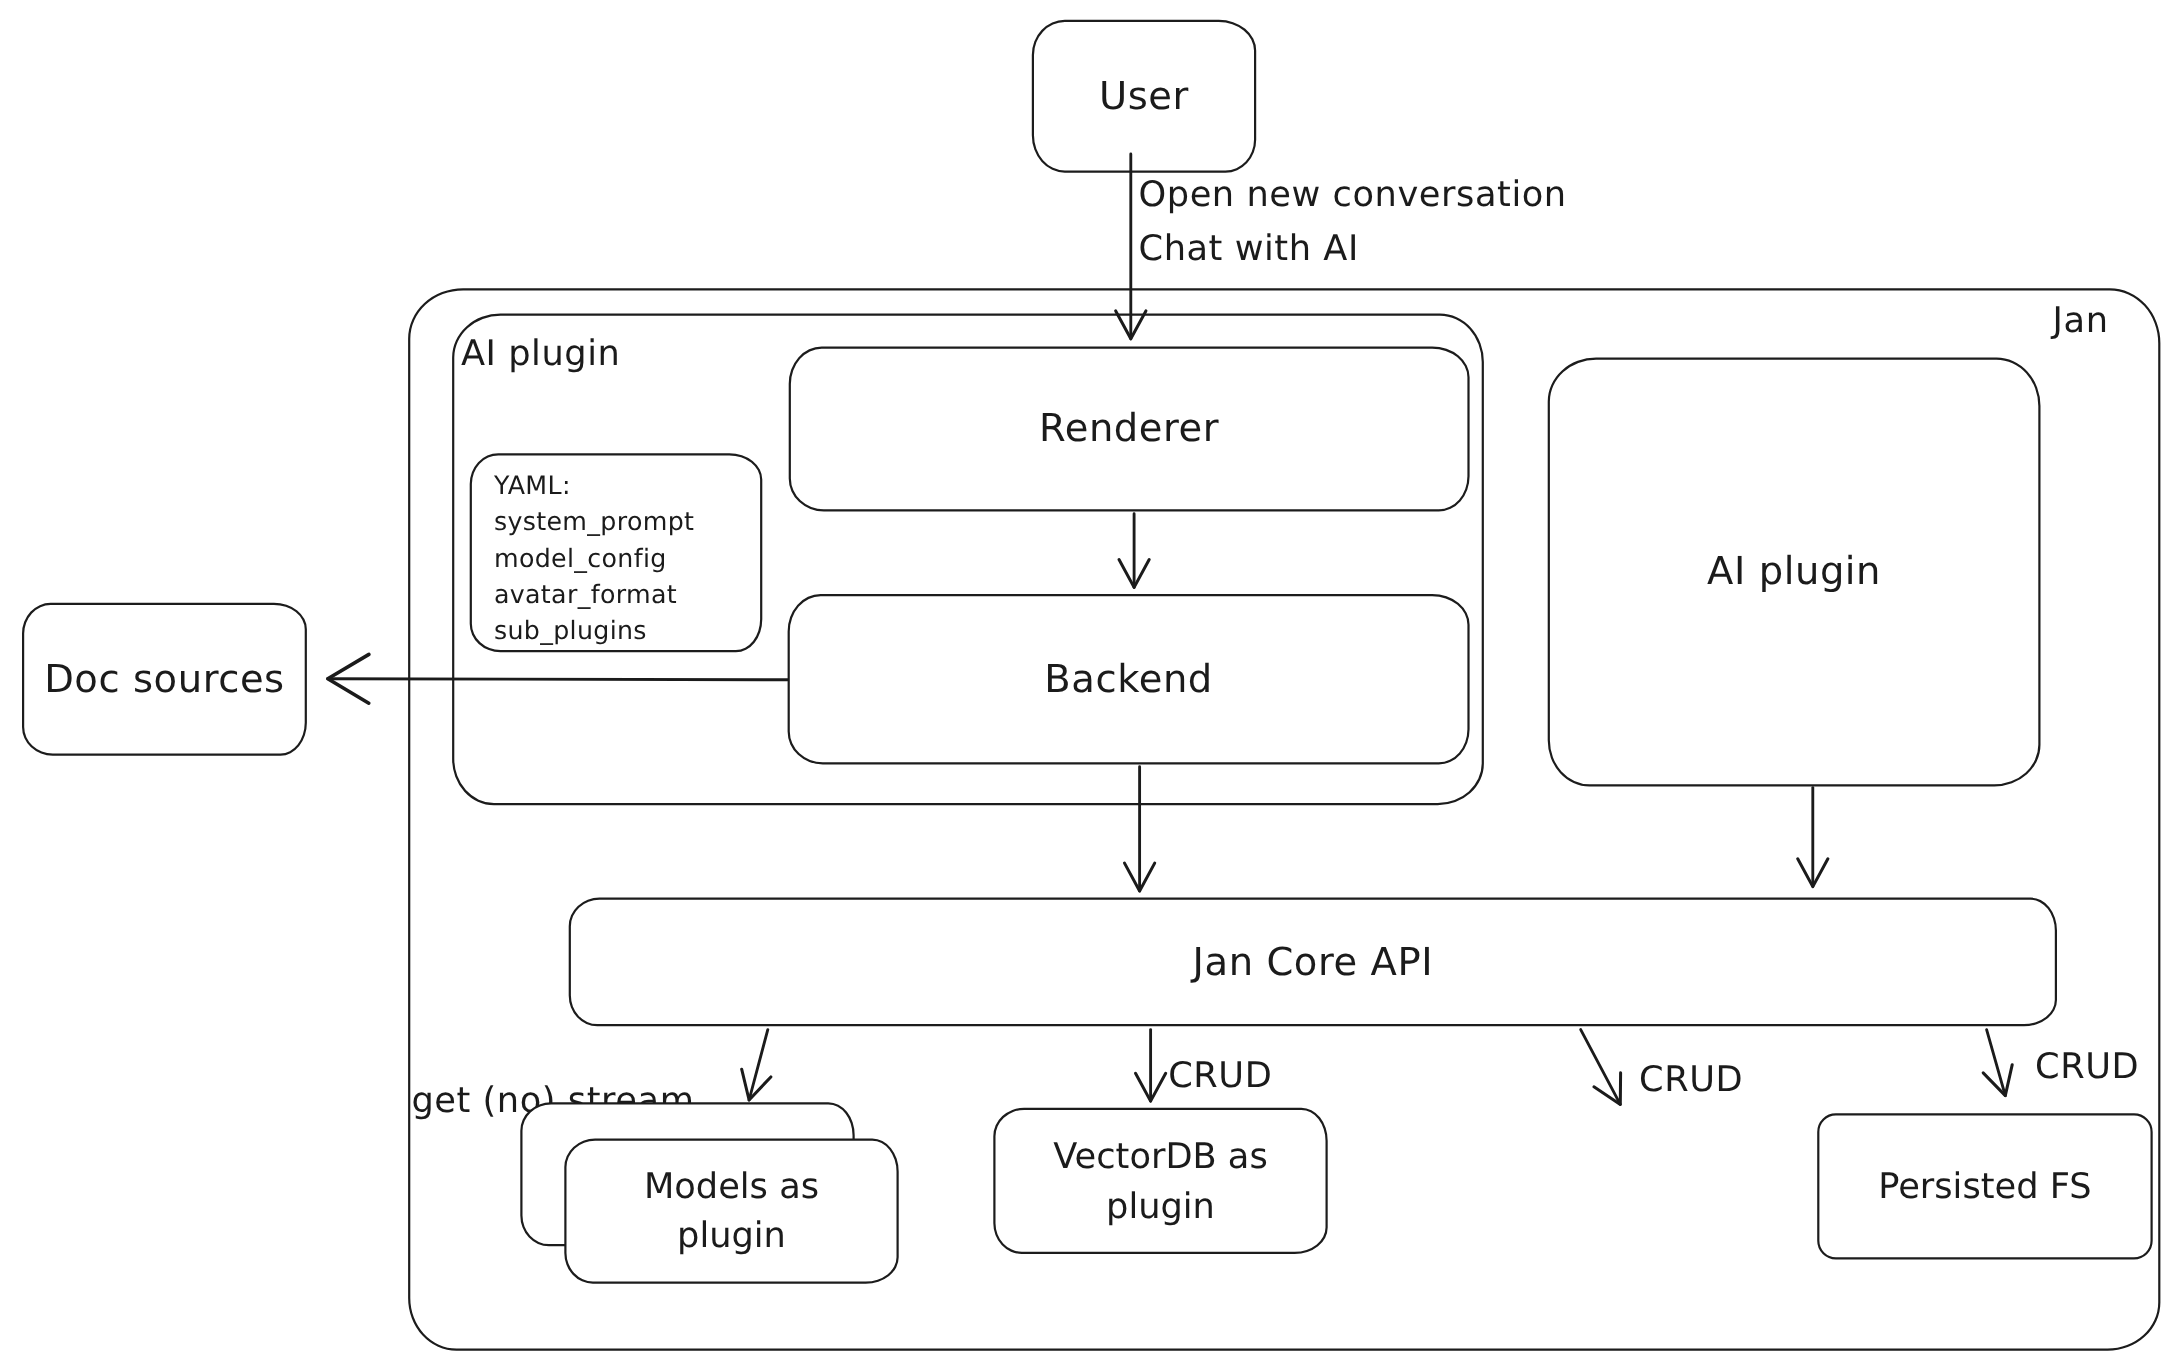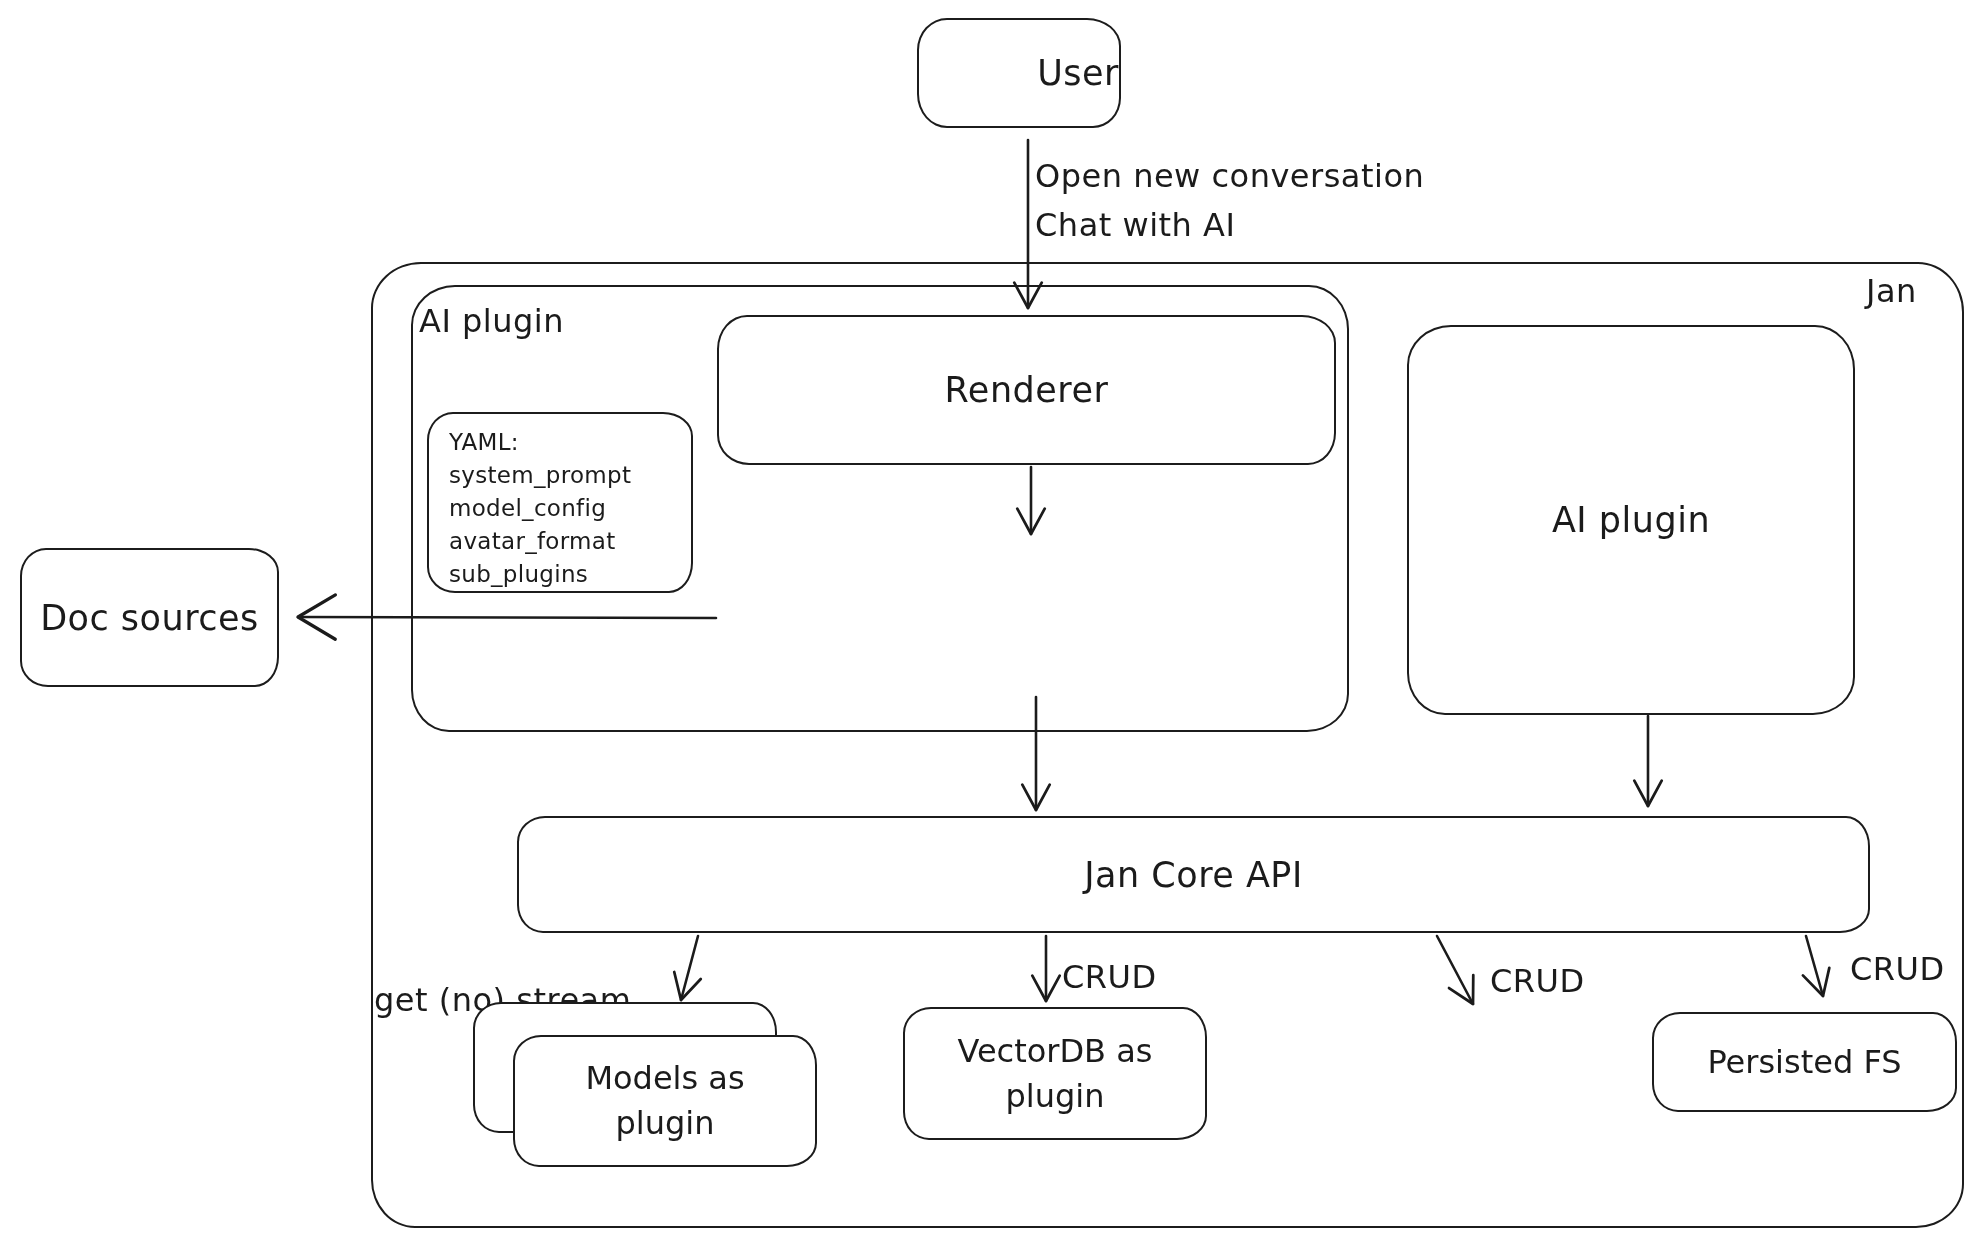--- a/index.html
+++ b/index.html
@@ -57,21 +57,21 @@
 <body>
 
 <div class="canvas">
 
   <div class="box container-box r-jan" style="left:371px; top:262px; width:1593px; height:966px;"></div>
   <div class="floating-label" style="left:1866px; top:272px;">Jan</div>
 
   <div class="box container-box r-aic" style="left:411px; top:285px; width:938px; height:447px;"></div>
   <div class="floating-label" style="left:419px; top:302px;">AI plugin</div>
 
-  <div class="box r-user" style="left:917px; top:18px; width:204px; height:110px;justify-content:flex-end;">
+  <div class="box r-user" style="left:938px; top:18px; width:204px; height:139px;">
     <span class="lbl node-label">User</span>
   </div>
 
   <div class="floating-label" style="left:1035px; top:152px; line-height:49px;">
     <div>Open new conversation</div>
     <div>Chat with AI</div>
   </div>
 
   <div class="box r-note" style="left:427px; top:412px; width:266px; height:181px;">
     <div class="yaml-lines">
@@ -80,20 +80,23 @@
       <div>model_config</div>
       <div>avatar_format</div>
       <div>sub_plugins</div>
     </div>
   </div>
 
   <div class="box r-wide" style="left:717px; top:315px; width:619px; height:150px;">
     <span class="lbl node-label">Renderer</span>
   </div>
 
+  <div class="box r-wide" style="left:716px; top:540px; width:620px; height:155px;">
+    <span class="lbl node-label">Backend</span>
+  </div>
 
   <div class="box r-aic" style="left:1407px; top:325px; width:448px; height:390px;">
     <span class="lbl node-label">AI plugin</span>
   </div>
 
   <div class="box r-note" style="left:20px; top:548px; width:259px; height:139px;">
     <span class="lbl node-label">Doc sources</span>
   </div>
 
   <div class="box r-plain" style="left:517px; top:816px; width:1353px; height:117px;">
@@ -109,21 +112,21 @@
   <div class="box r-plain" style="left:473px; top:1002px; width:304px; height:131px;"></div>
   <div class="box r-plain" style="left:513px; top:1035px; width:304px; height:132px;">
     <span class="lbl small-node-label" style="width:230px;">Models as plugin</span>
   </div>
 
   <div class="box r-plain" style="left:903px; top:1007px; width:304px; height:133px;">
     <span class="lbl small-node-label" style="width:240px;">VectorDB as plugin</span>
   </div>
 
 
-  <div class="box r-plain" style="left:1652px; top:1012px; width:305px; height:100px;">
+  <div class="box r-plain" style="left:1652px; top:1012px; width:305px; height:133px;border-radius:17px;">
     <span class="lbl small-node-label">Persisted FS</span>
   </div>
 
   <svg class="arrows" width="1981" height="1246" viewBox="0 0 1981 1246">
     <defs>
       <marker id="ah" viewBox="0 0 36 36" refX="32" refY="18" markerWidth="38" markerHeight="38" markerUnits="userSpaceOnUse" orient="auto">
         <path d="M8 5 L32 18 L8 31" fill="none" stroke="#1b1b1b" stroke-width="2.6" stroke-linecap="round" stroke-linejoin="round"></path>
       </marker>
       <marker id="ah-big" viewBox="0 0 48 48" refX="42" refY="24" markerWidth="56" markerHeight="56" markerUnits="userSpaceOnUse" orient="auto">
         <path d="M10 5 L42 24 L10 43" fill="none" stroke="#1b1b1b" stroke-width="2.8" stroke-linecap="round" stroke-linejoin="round"></path>

